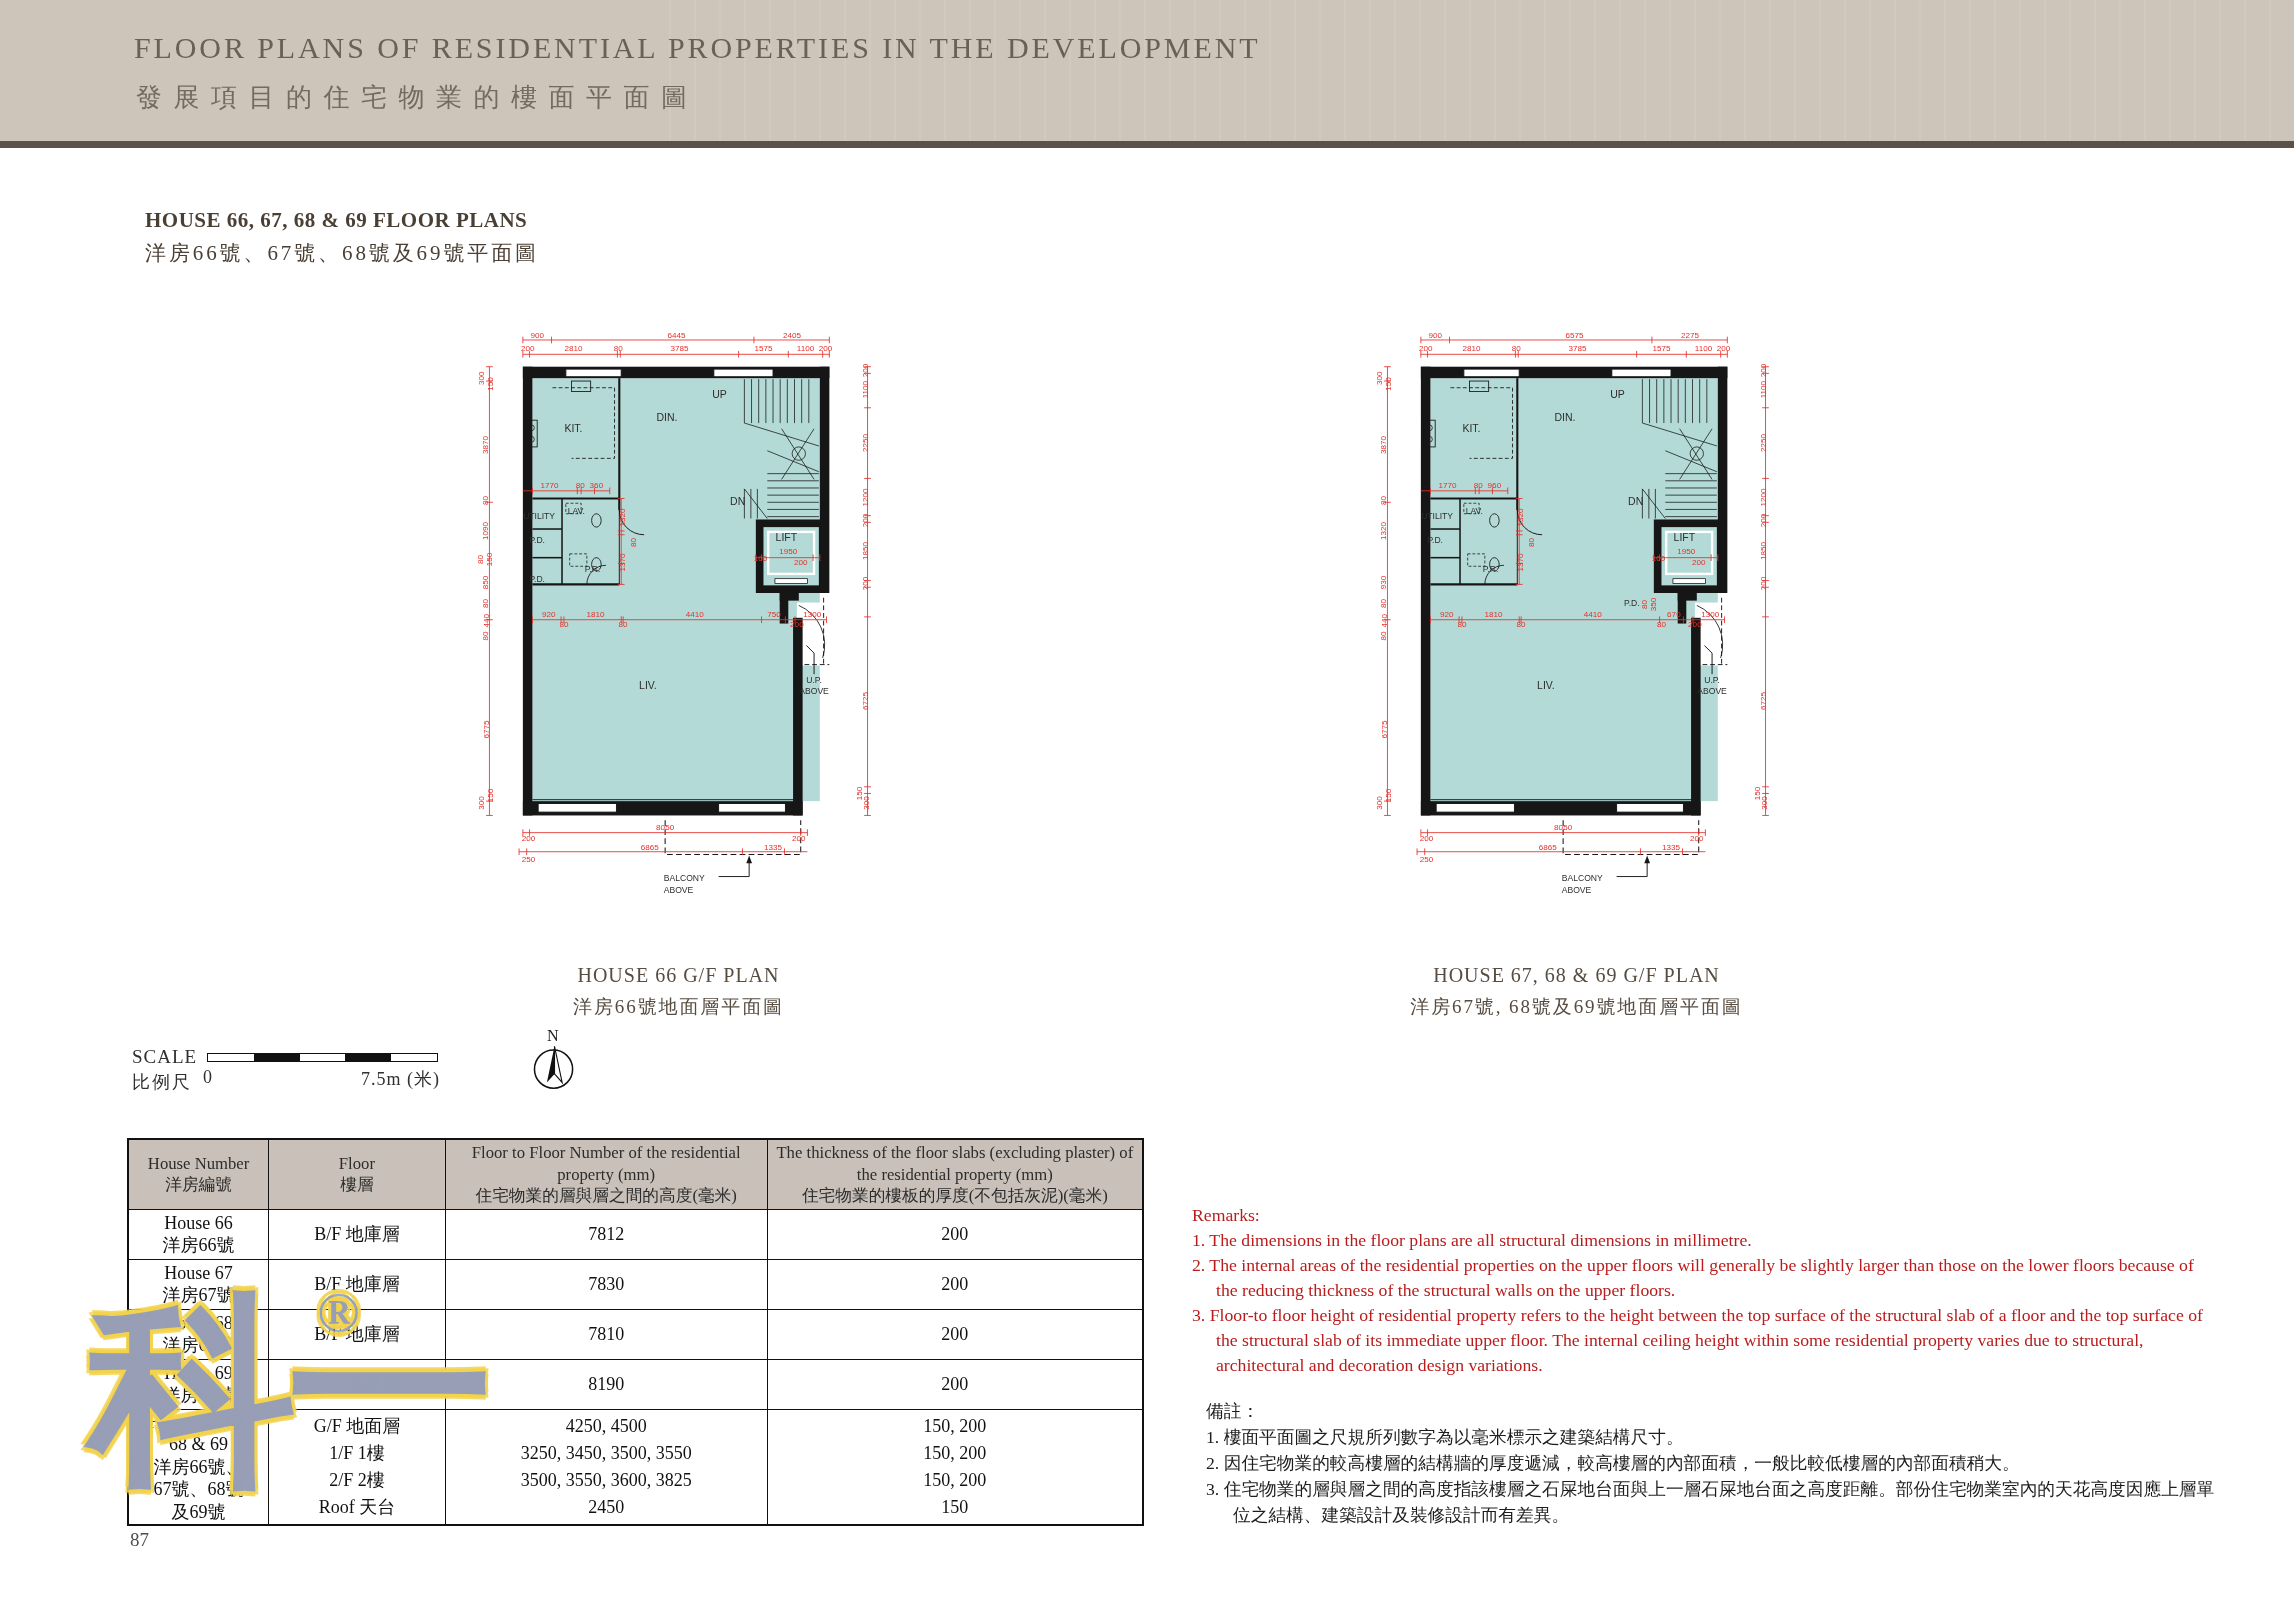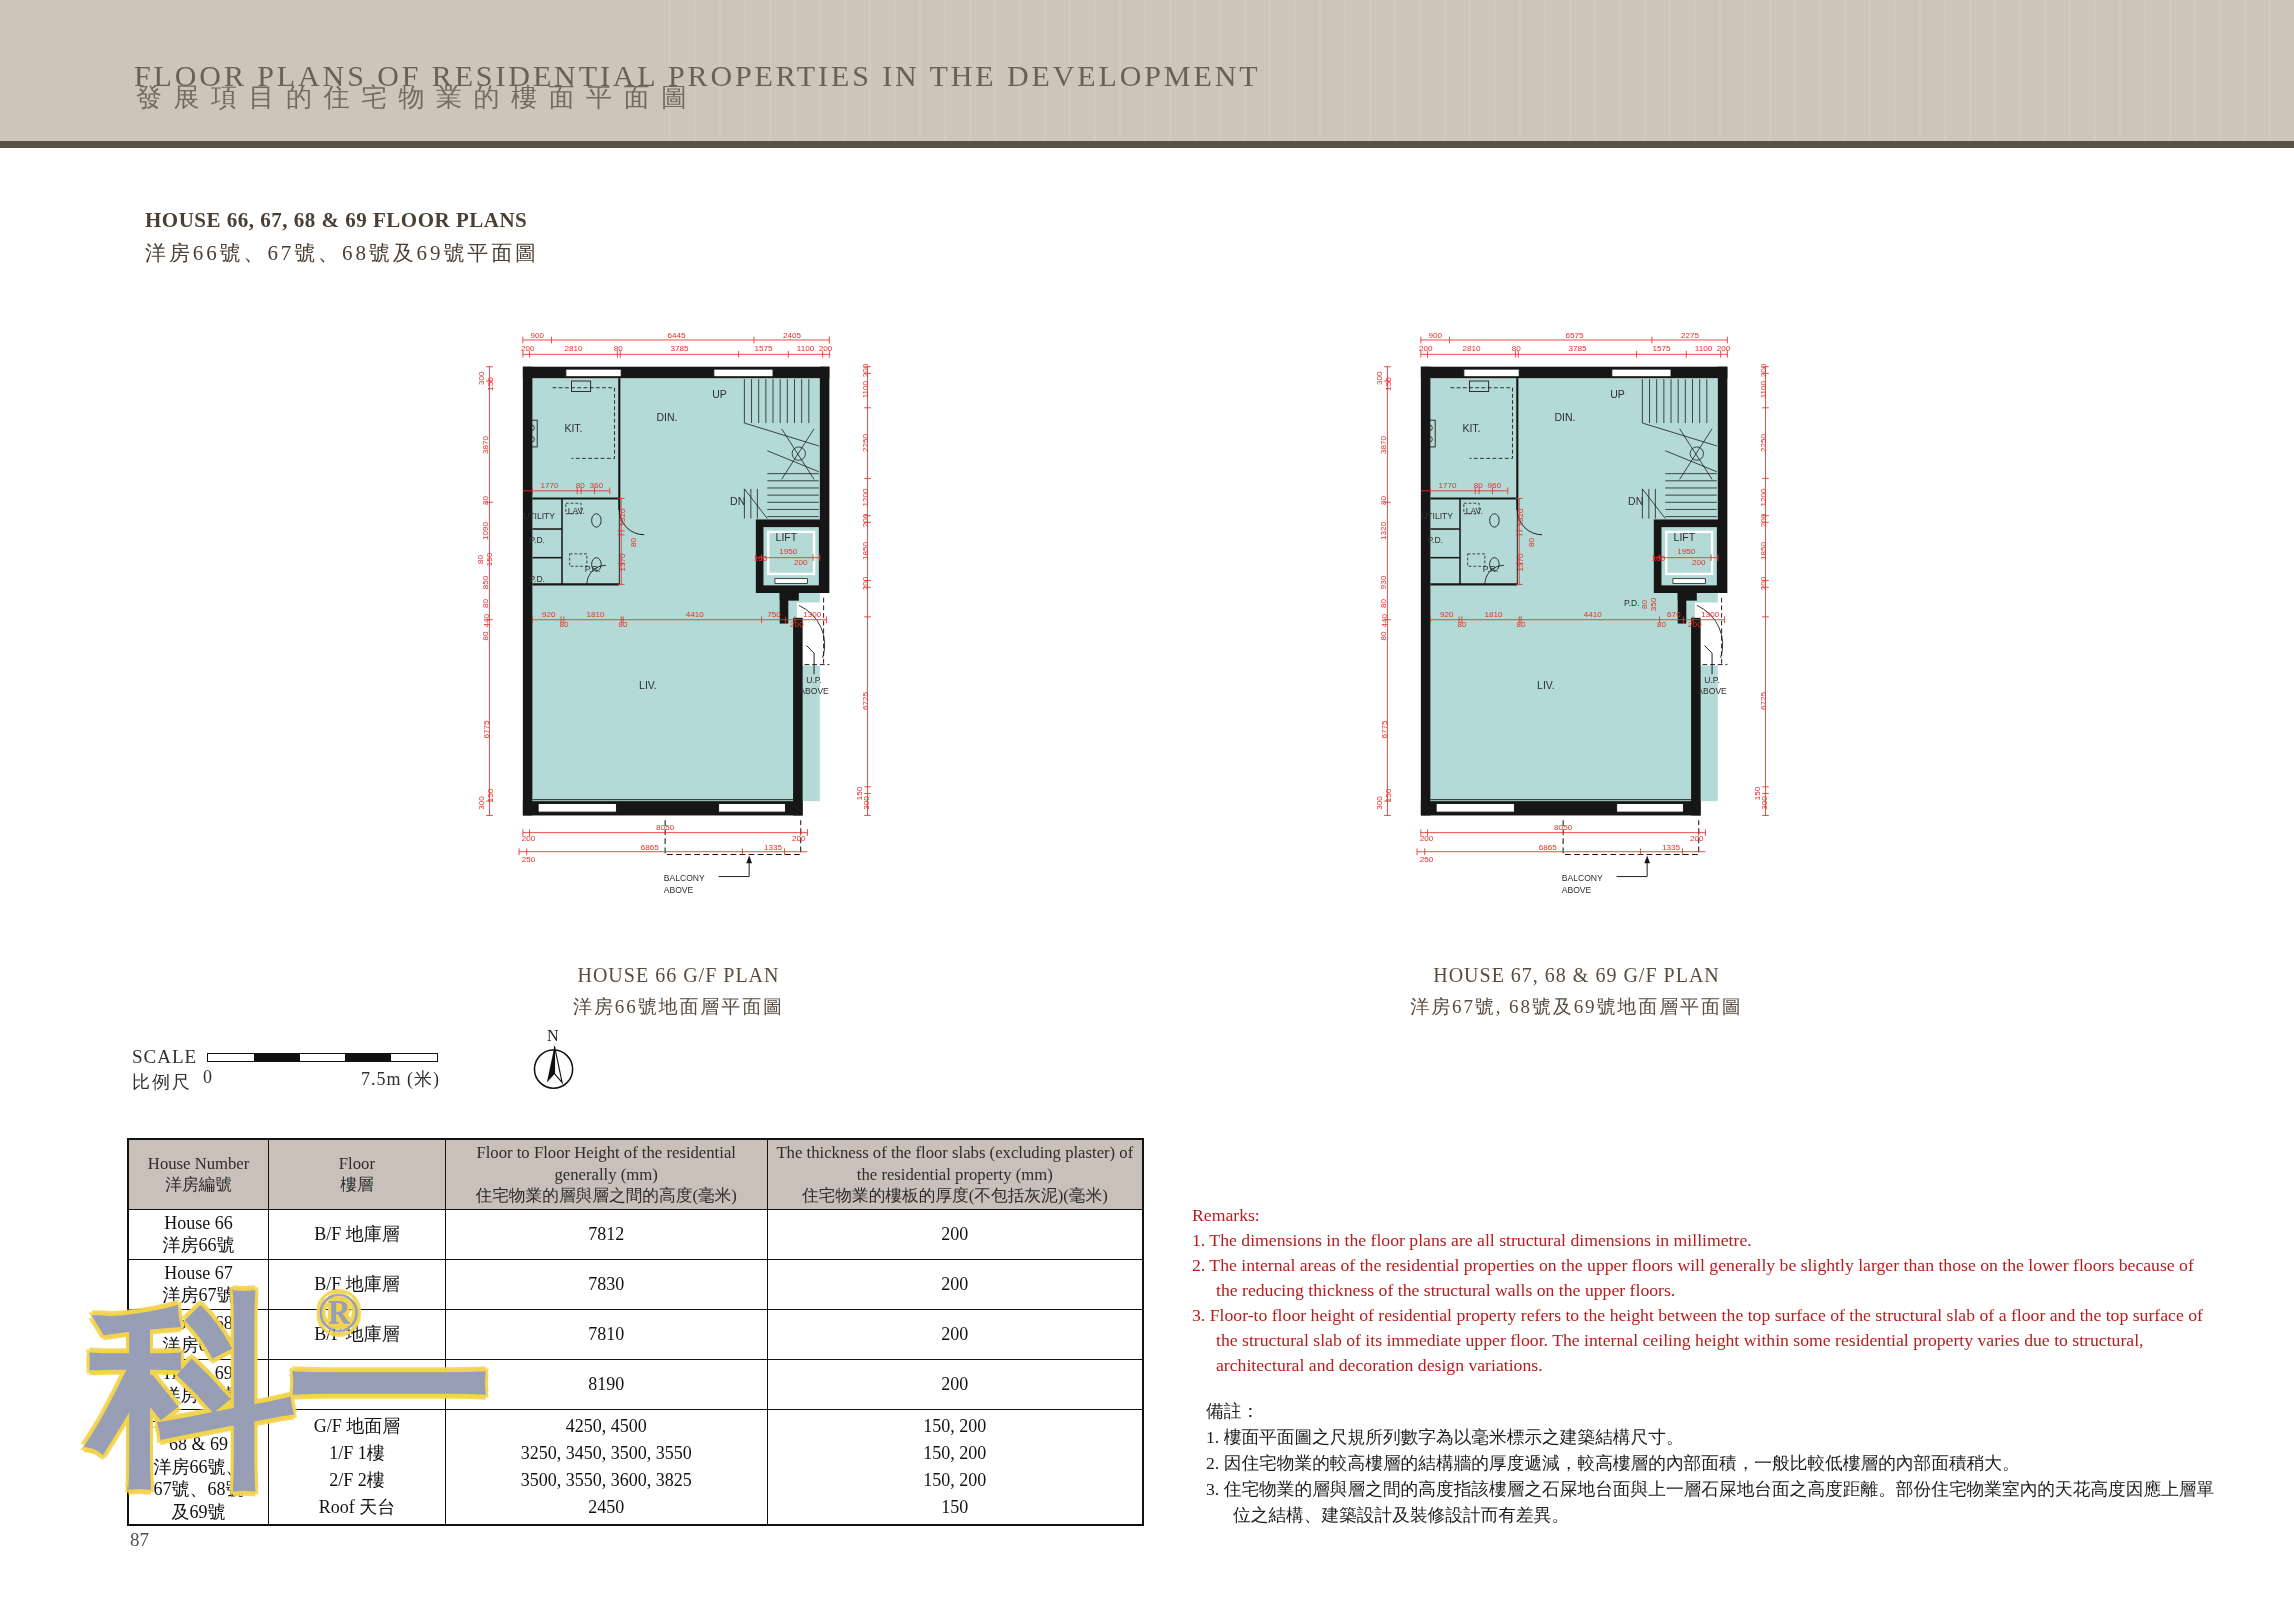--- a/index.html
+++ b/index.html
@@ -6,21 +6,21 @@
     --plan-fill:#b3dad6; --red:#e5312b; --wall:#161616;
     --header-bg:#cdc4ba; --rule:#5a5248; --ink:#111111; --serif-ink:#554b41;
   }
   *{margin:0;padding:0;box-sizing:border-box;}
   html,body{font-family:"Liberation Serif",serif;background:#fff;}
   .page{position:relative;width:2294px;height:1621px;background:#fff;overflow:hidden;}
 
   .header{position:absolute;left:0;top:0;width:2294px;height:141px;background:var(--header-bg);}
   .header .stripes{position:absolute;right:0;top:0;width:1625px;height:141px;
     background:repeating-linear-gradient(90deg,rgba(255,255,255,.09) 0 1.9px,rgba(0,0,0,0) 1.9px 25px);}
-  .header-title-en{position:absolute;left:134px;top:31px;font-size:30px;letter-spacing:2.9px;color:#6b6055;margin-top:28px;}
+  .header-title-en{position:absolute;left:134px;top:31px;font-size:30px;letter-spacing:2.9px;color:#6b6055;}
   .header-title-zh{position:absolute;left:136px;top:80px;font-size:26px;letter-spacing:11.5px;color:#756a5f;}
   .header-rule{position:absolute;left:0;top:141px;width:2294px;height:6.7px;background:var(--rule);}
 
   .section-title{position:absolute;left:145px;top:208px;color:#493f35;}
   .section-title .en{font-size:21px;font-weight:bold;letter-spacing:0.5px;}
   .section-title .zh{font-size:21px;font-weight:normal;letter-spacing:2.9px;margin-top:5.7px;}
 
   .plan{position:absolute;top:328px;width:401px;height:593px;}
   #planA{left:478px;} #planB{left:1376px;}
   .plan svg{width:100%;height:100%;}
@@ -587,21 +587,21 @@
         <tr>
       <th>
             <div class="pre" id="th0">House Number
 洋房編號</div>
           </th>
       <th>
             <div class="pre" id="th1">Floor
 樓層</div>
           </th>
       <th>
-            <div class="pre" id="th2">Floor to Floor Height of the residential generally (mm)
+            <div class="pre" id="th2">Floor to Floor Number of the residential property (mm)
 住宅物業的層與層之間的高度(毫米)</div>
           </th>
       <th>
             <div class="pre" id="th3">The thickness of the floor slabs (excluding plaster) of the residential property (mm)
 住宅物業的樓板的厚度(不包括灰泥)(毫米)</div>
           </th>
     </tr>
       </thead>
     <tbody id="tbody">
         <tr class="brow">

